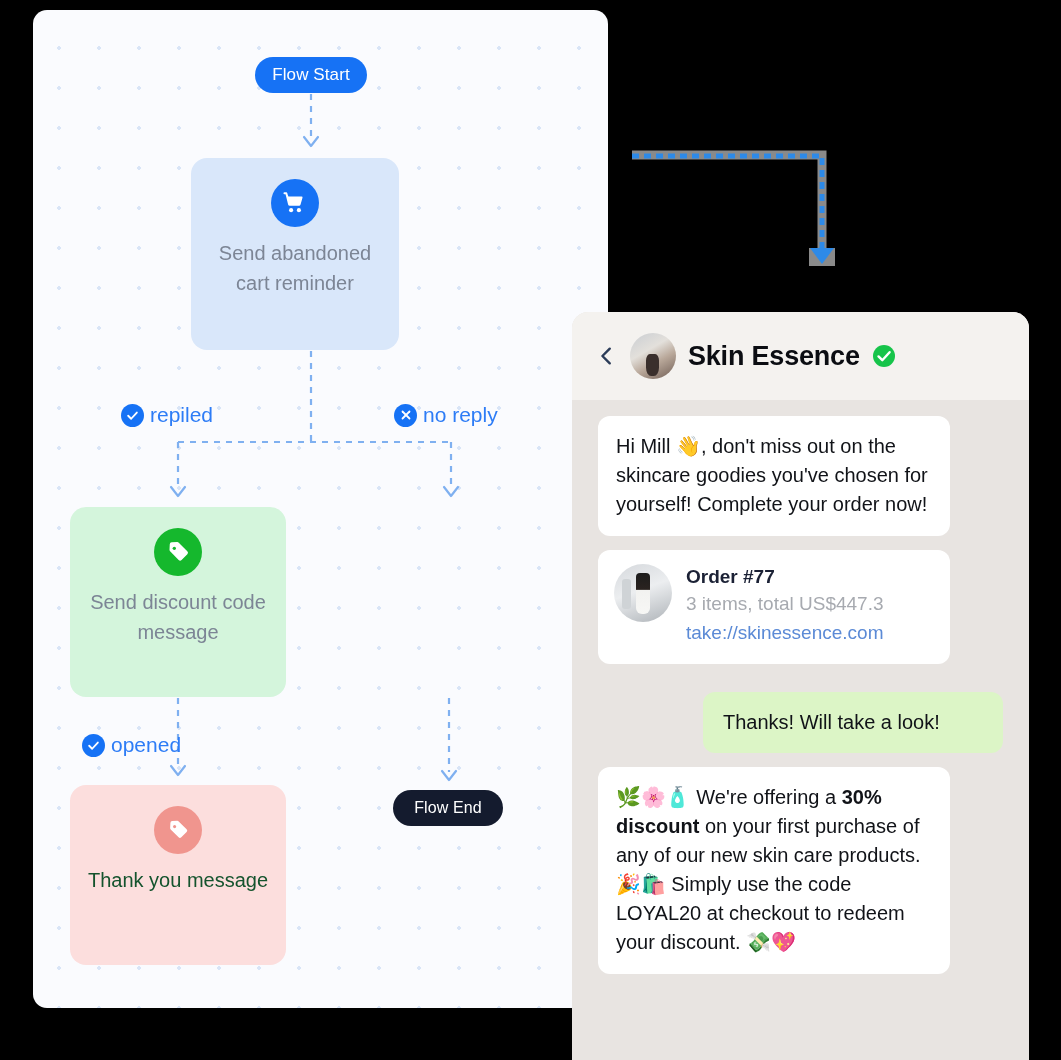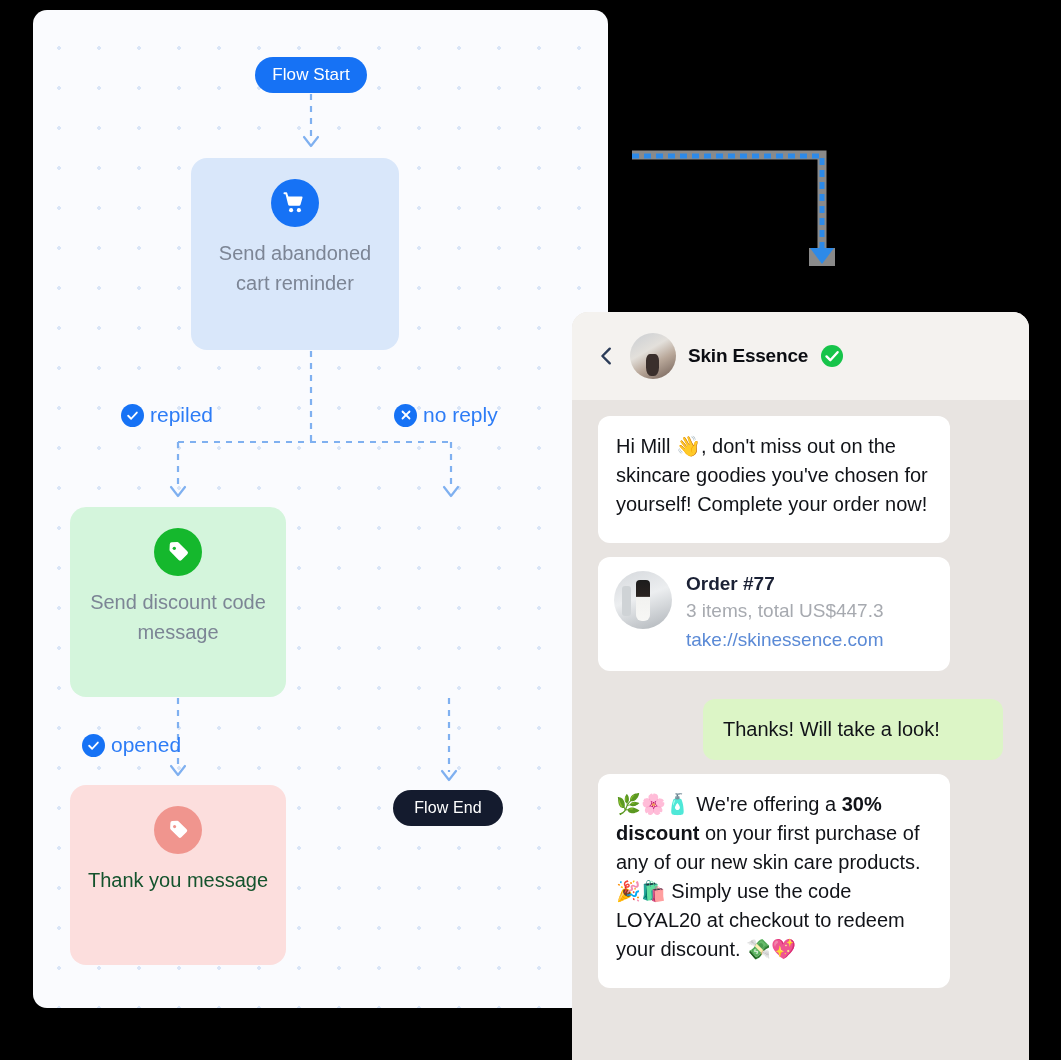--- a/index.html
+++ b/index.html
@@ -111,36 +111,36 @@
     flex: 0 0 auto; overflow: hidden;
     background: linear-gradient(150deg,#c9cdd2 0%,#e3e0db 38%,#b9a89a 62%,#6d5b52 100%);
     position: relative;
   }
   #chat-avatar::after {
     content:""; position:absolute; left:34%; top:46%;
     width:28%; height:48%; border-radius:30% 30% 40% 40%;
     background:#3a2f2c;
   }
   #chat-title {
-    font-size: 19px; font-weight: bold; color: #0b0d12;
+    font-size: 27px; font-weight: bold; color: #0b0d12;
     letter-spacing: -.2px;
     text-align: right;
   }
   #verified-icon { width: 24px; height: 24px; flex: 0 0 auto; }
 
   #chat-body { flex: 1 1 auto; padding: 16px 26px 0 26px; overflow: hidden; }
 
   .bubble {
     border-radius: 12px;
     font-size: 20px; line-height: 29px;
     color: #111318;
     margin-bottom: 14px;
     word-wrap: break-word;
   }
-  .bubble.in { background: #ffffff; padding: 16px 18px 24px 18px; max-width: 352px; }
+  .bubble.in { background: #ffffff; padding: 16px 18px 17px 18px; max-width: 352px; }
   .bubble.out {
     background: #dcf5c6; padding: 16px 20px;
     max-width: 300px; margin-left: auto; text-align: left; margin-top: 28px;
   }
 
   .order-card {
     background: #ffffff; border-radius: 12px;
     padding: 14px 16px 16px 16px;
     width: 352px;
     margin-bottom: 14px;

